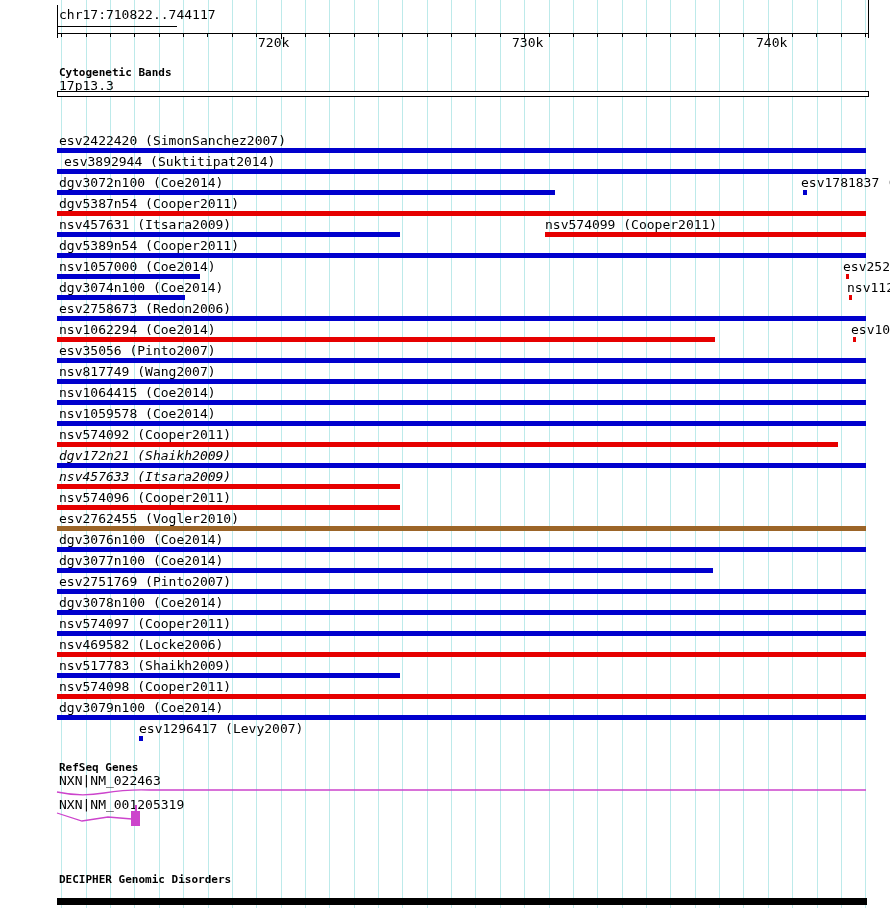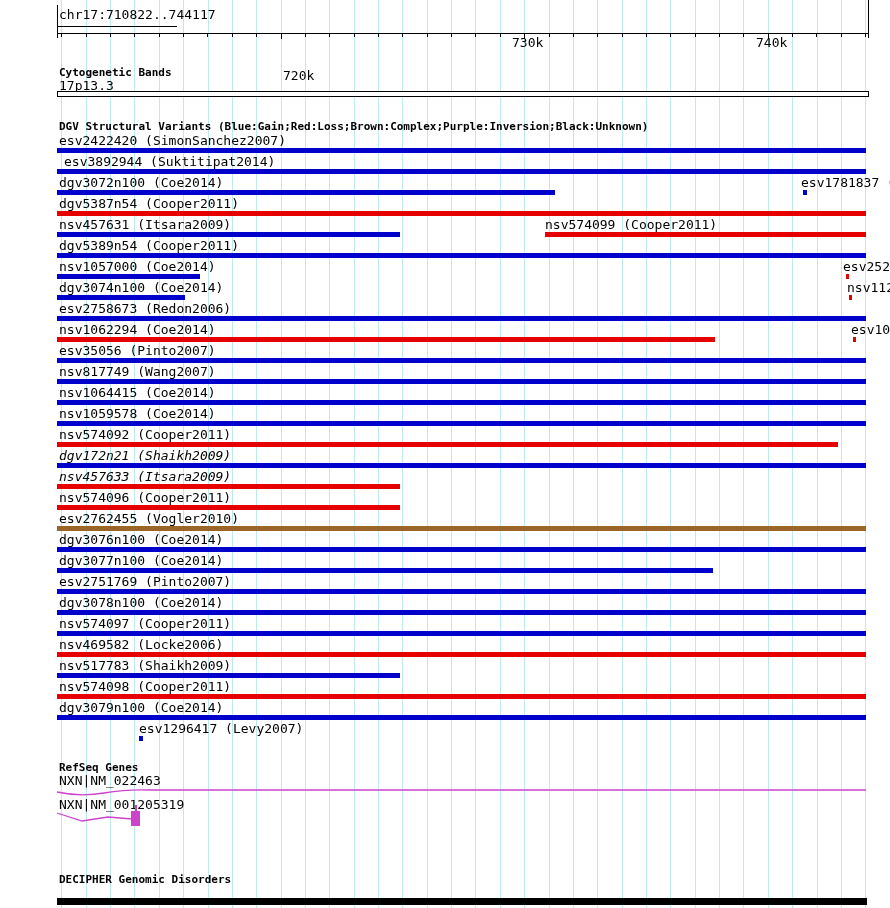--- a/index.html
+++ b/index.html
@@ -92,32 +92,31 @@
       <div class="vline" style="left: 670px; top: 33px; height: 4px;"></div>
       <div class="vline" style="left: 695px; top: 33px; height: 4px;"></div>
       <div class="vline" style="left: 719px; top: 33px; height: 4px;"></div>
       <div class="vline" style="left: 743px; top: 33px; height: 4px;"></div>
       <div class="vline" style="left: 768px; top: 33px; height: 4px;"></div>
       <div class="vline" style="left: 792px; top: 33px; height: 4px;"></div>
       <div class="vline" style="left: 816px; top: 33px; height: 4px;"></div>
       <div class="vline" style="left: 841px; top: 33px; height: 4px;"></div>
       <div class="vline" style="left: 865px; top: 33px; height: 4px;"></div>
       <div class="vline" style="left: 281px; top: 33px; height: 6px;"></div>
-      <div class="label" style="left: 283px; top: 37px; margin-top: 33px;">720k</div>
+      <div class="label" style="left: 258px; top: 37px;">720k</div>
       <div class="vline" style="left: 524px; top: 33px; height: 6px;"></div>
       <div class="label" style="left: 512px; top: 37px;">730k</div>
       <div class="vline" style="left: 768px; top: 33px; height: 6px;"></div>
       <div class="label" style="left: 756px; top: 37px;">740k</div>
     </div>
 
   <div class="label bold" style="left:59px;top:67px">Cytogenetic Bands</div>
   <div class="label" style="left:59px;top:80px">17p13.3</div>
   <div style="position:absolute;left:57px;top:91px;width:812px;height:6px;border:1px solid #000;background:#fff"></div>
 
-  <div class="label bold" style="left:59px;top:121px">DGV Structural Variants (Blue:Gain;Red:Loss;Brown:Complex;Purple:Inversion;Black:Unknown)</div>
   <div id="dgv-rows">
       <div class="label" style="left: 59px; top: 135px;">esv2422420 (SimonSanchez2007)</div>
       <div class="vbar" style="left: 57px; width: 809px; top: 148px; height: 5px; background: rgb(0, 0, 205);"></div>
       <div class="label" style="left: 64px; top: 156px;">esv3892944 (Suktitipat2014)</div>
       <div class="vbar" style="left: 57px; width: 809px; top: 169px; height: 5px; background: rgb(0, 0, 205);"></div>
       <div class="label" style="left: 59px; top: 177px;">dgv3072n100 (Coe2014)</div>
       <div class="vbar" style="left: 57px; width: 498px; top: 190px; height: 5px; background: rgb(0, 0, 205);"></div>
       <div class="label" style="left: 801px; top: 177px;">esv1781837 (Lev</div>
       <div class="vbar" style="left: 803px; width: 4px; top: 190px; height: 5px; background: rgb(0, 0, 205);"></div>
       <div class="label" style="left: 59px; top: 198px;">dgv5387n54 (Cooper2011)</div>

